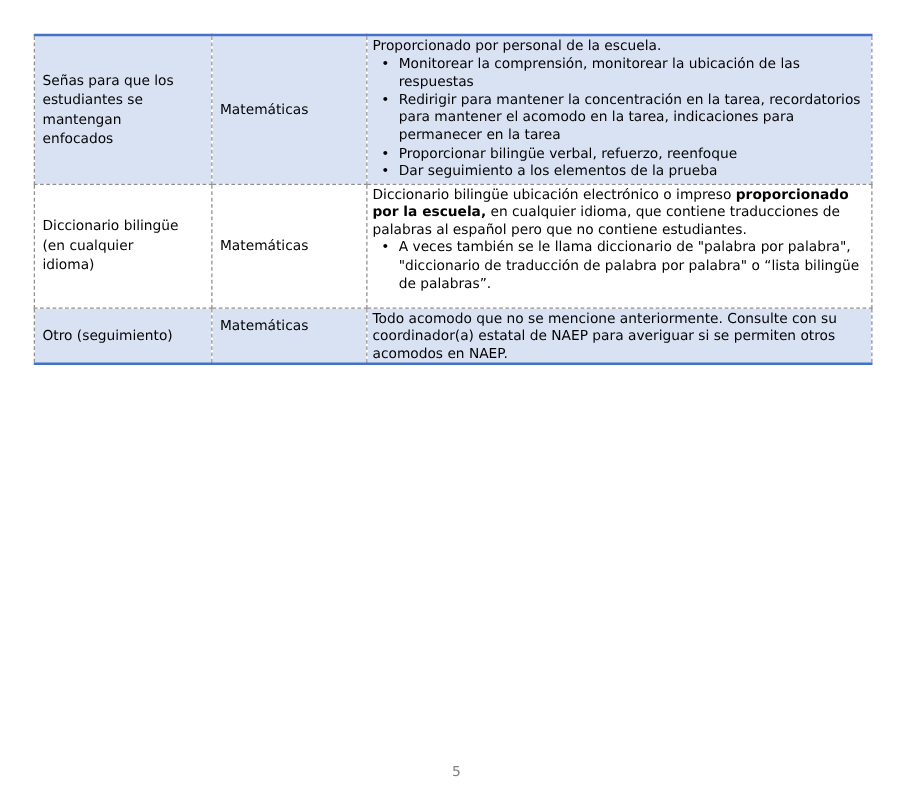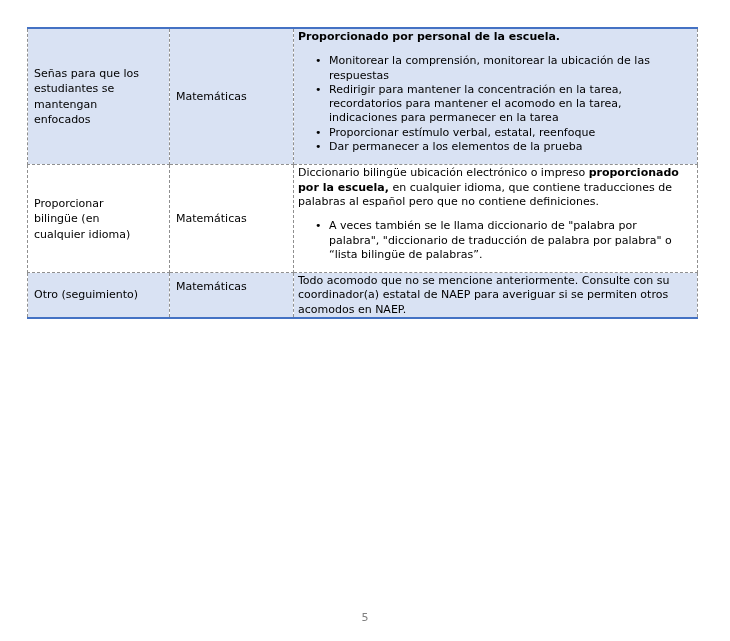--- a/index.html
+++ b/index.html
@@ -44,24 +44,24 @@
   }
   tr.r3 .cell-subj {
     vertical-align: top;
     padding-top: 6px;
   }
   .cell-desc {
     vertical-align: top;
     padding: 1px 4px 0 4px;
     line-height: 14.3px;
   }
-  .desc-lead { font-weight: bold; }
+  .desc-lead { font-weight: normal; }
   b { font-weight: bold; }
   .bullets {
-    margin: 10px; padding: 0;
+    margin: 0; padding: 0;
     list-style: none;
   }
   .bullets li {
     position: relative;
     padding-left: 21px;
   }
   .bullets li::before {
     content: "\2022";
     position: absolute;
     left: 7px; top: 0;
@@ -93,35 +93,35 @@
           <div>Señas para que los estudiantes se mantengan enfocados</div>
         </td>
         <td class="cell-subj">
           <div>Matemáticas</div>
         </td>
         <td class="cell-desc">
           <div class="desc-lead">Proporcionado por personal de la escuela.</div>
           <ul class="bullets">
             <li>Monitorear la comprensión, monitorear la ubicación de las respuestas</li>
             <li>Redirigir para mantener la concentración en la tarea, recordatorios para mantener el acomodo en la tarea, indicaciones para permanecer en la tarea</li>
-            <li>Proporcionar estímulo verbal, estatal, reenfoque</li>
-            <li>Dar permanecer a los elementos de la prueba</li>
+            <li>Proporcionar bilingüe verbal, refuerzo, reenfoque</li>
+            <li>Dar seguimiento a los elementos de la prueba</li>
           </ul>
         </td>
       </tr>
 
       <tr class="r2">
         <td class="cell-acc">
-          <div>Proporcionar bilingüe (en cualquier idioma)</div>
+          <div>Diccionario bilingüe (en cualquier idioma)</div>
         </td>
         <td class="cell-subj">
           <div>Matemáticas</div>
         </td>
         <td class="cell-desc">
-          <div><span>Diccionario bilingüe ubicación electrónico o impreso </span><b>proporcionado por la escuela,</b><span> en cualquier idioma, que contiene traducciones de palabras al español pero que no contiene definiciones.</span></div>
+          <div><span>Diccionario bilingüe ubicación electrónico o impreso </span><b>proporcionado por la escuela,</b><span> en cualquier idioma, que contiene traducciones de palabras al español pero que no contiene estudiantes.</span></div>
           <ul class="bullets">
             <li>A veces también se le llama diccionario de "palabra por palabra", "diccionario de traducción de palabra por palabra" o “lista bilingüe de palabras”.</li>
           </ul>
         </td>
       </tr>
 
       <tr class="r3 shaded">
         <td class="cell-acc">
           <div>Otro (seguimiento)</div>
         </td>

